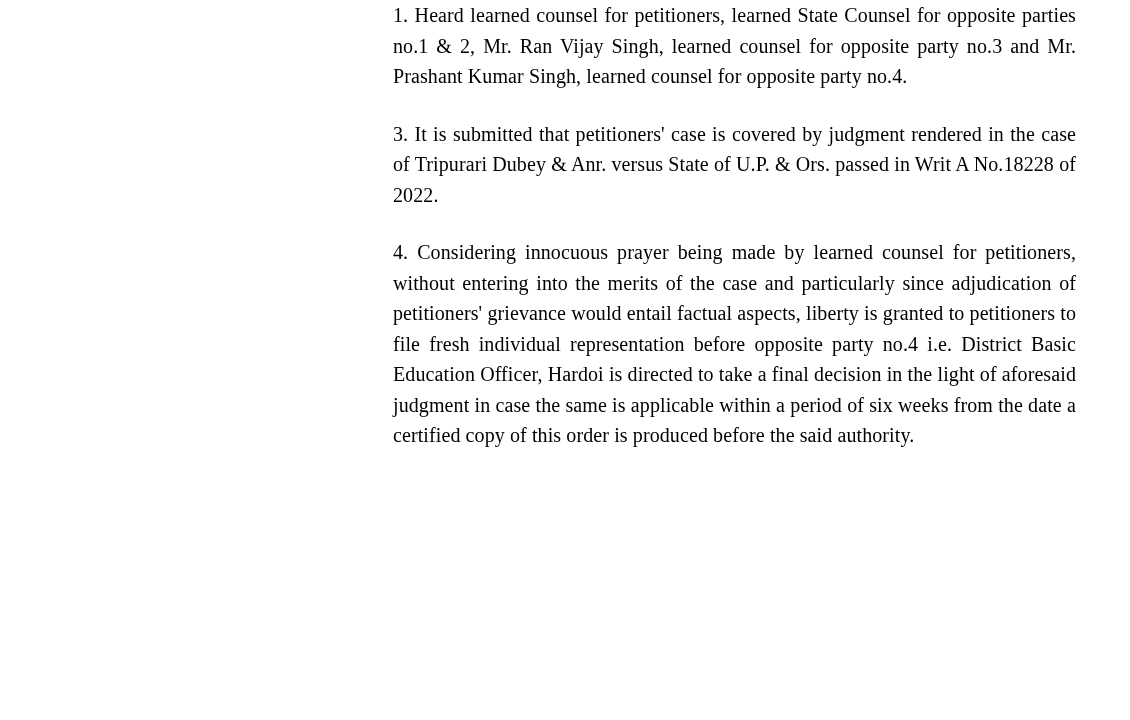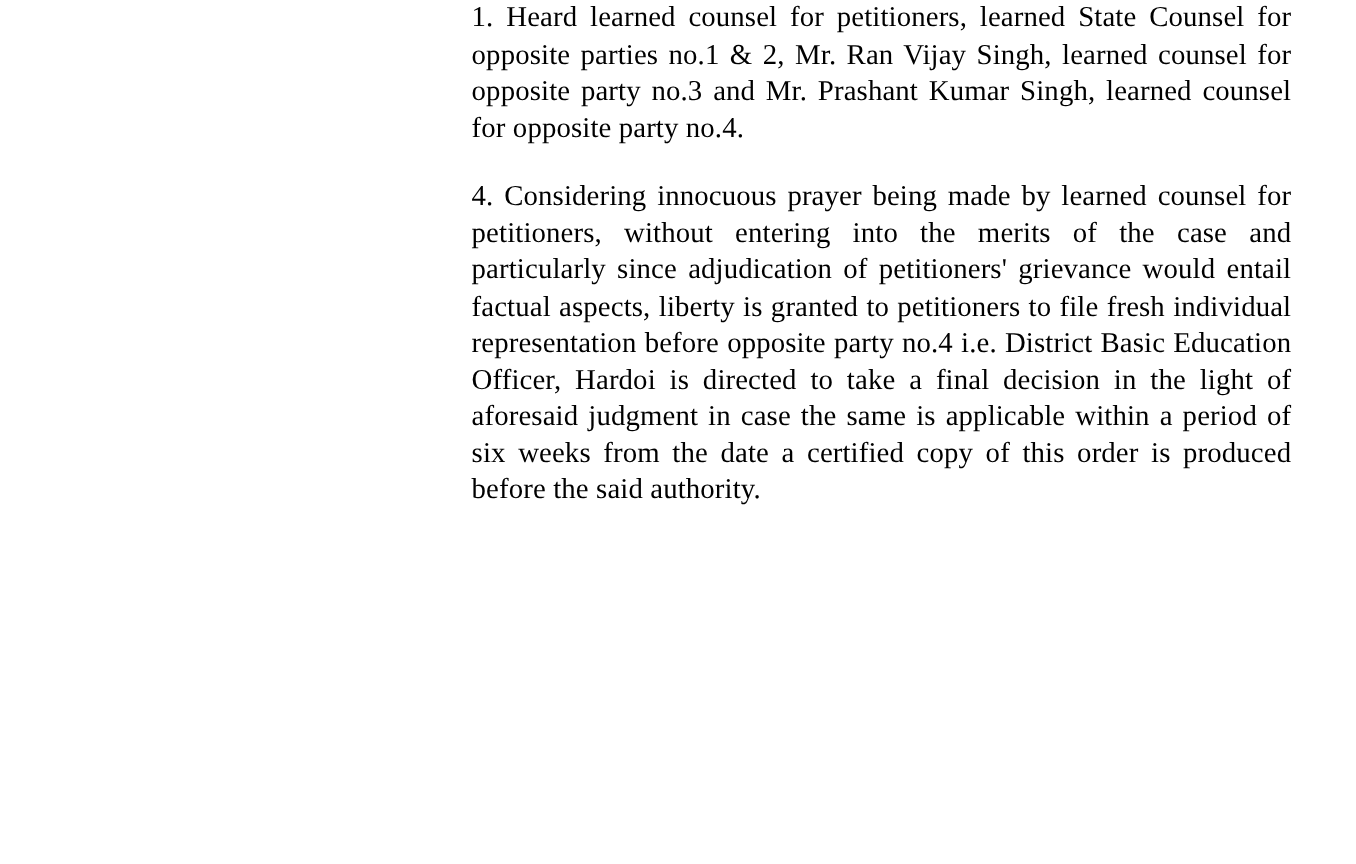--- a/index.html
+++ b/index.html
@@ -23,32 +23,33 @@
     background: #ffffff;
   }
   .text-column {
     position: absolute;
     top: 0;
     left: 393px;
     width: 683px;
   }
   .para {
     margin: 0 0 27px 0;
-    font-size: 24px;
+    font-size: 20px;
     line-height: 30.5px;
     color: #000000;
     text-align: justify;
     text-justify: inter-word;
     letter-spacing: 0.1px;
   }
   .para:last-child {
     margin-bottom: 10px;
   }
 </style>
 </head>
 <body>
 
 <div class="page">
   <div class="text-column">
     <p class="para">1. Heard learned counsel for petitioners, learned State Counsel for opposite parties no.1 &amp; 2, Mr. Ran Vijay Singh, learned counsel for opposite party no.3 and Mr. Prashant Kumar Singh, learned counsel for opposite party no.4.</p>
+    <p class="para">3. It is submitted that petitioners' case is covered by judgment rendered in the case of Tripurari Dubey &amp; Anr. versus State of U.P. &amp; Ors. passed in Writ A No.18228 of 2022.</p>
     <p class="para">4. Considering innocuous prayer being made by learned counsel for petitioners, without entering into the merits of the case and particularly since adjudication of petitioners' grievance would entail factual aspects, liberty is granted to petitioners to file fresh individual representation before opposite party no.4 i.e. District Basic Education Officer, Hardoi is directed to take a final decision in the light of aforesaid judgment in case the same is applicable within a period of six weeks from the date a certified copy of this order is produced before the said authority.</p>
   </div>
 </div>
 
 </body></html>

